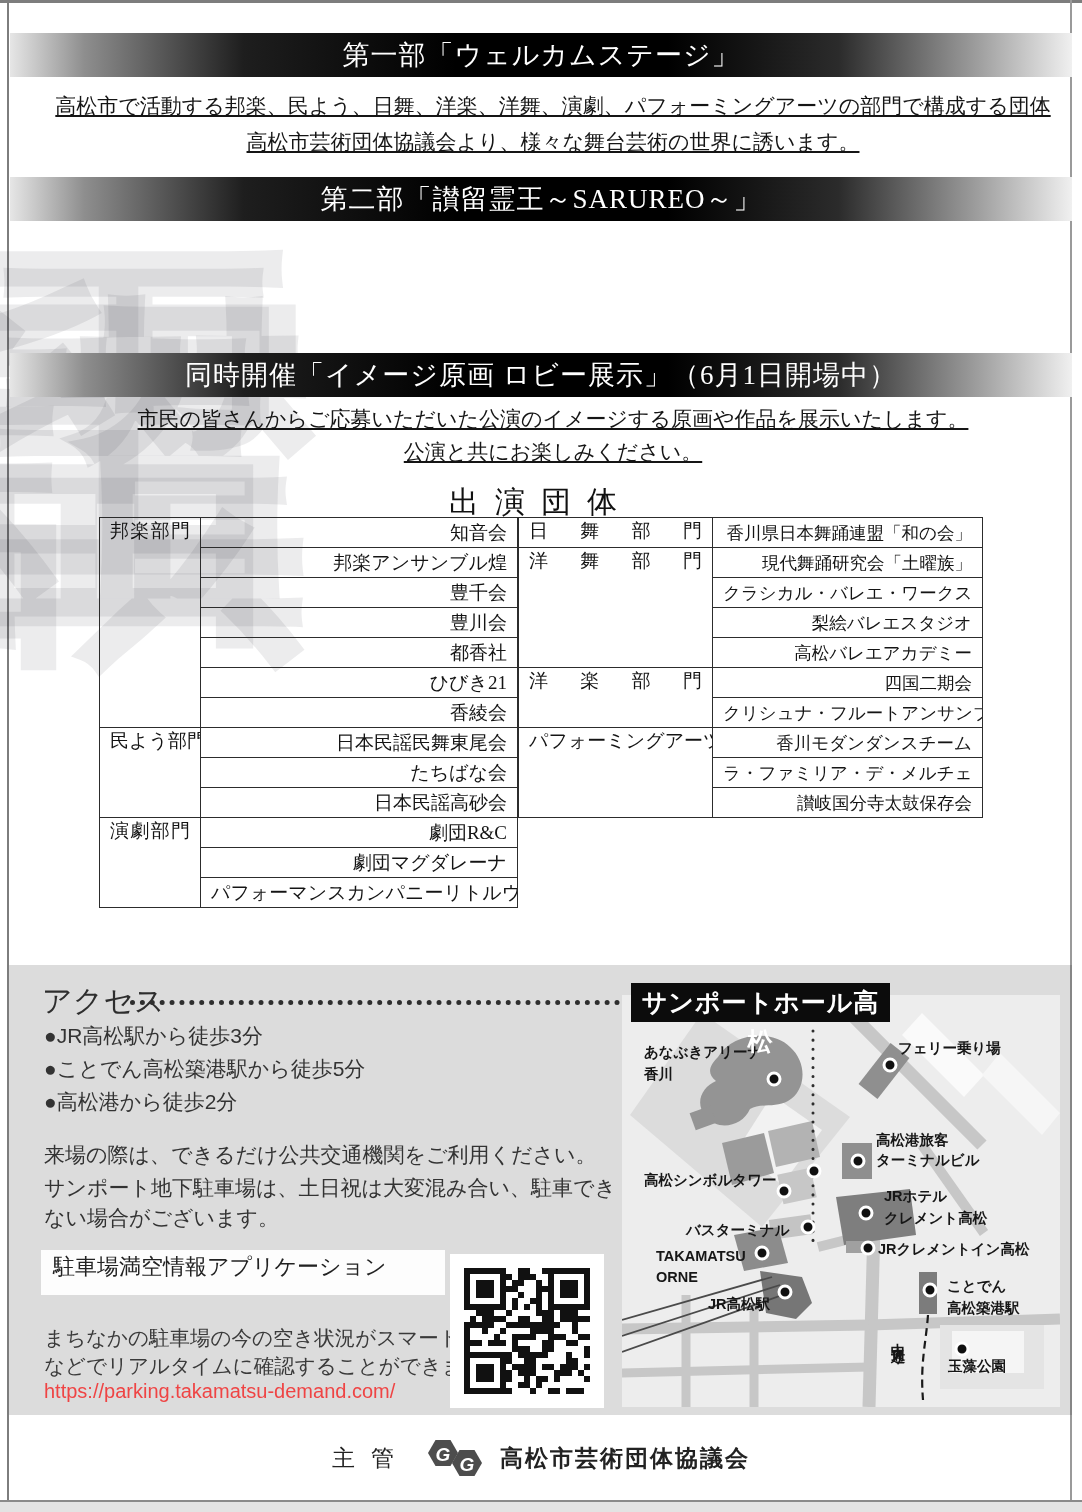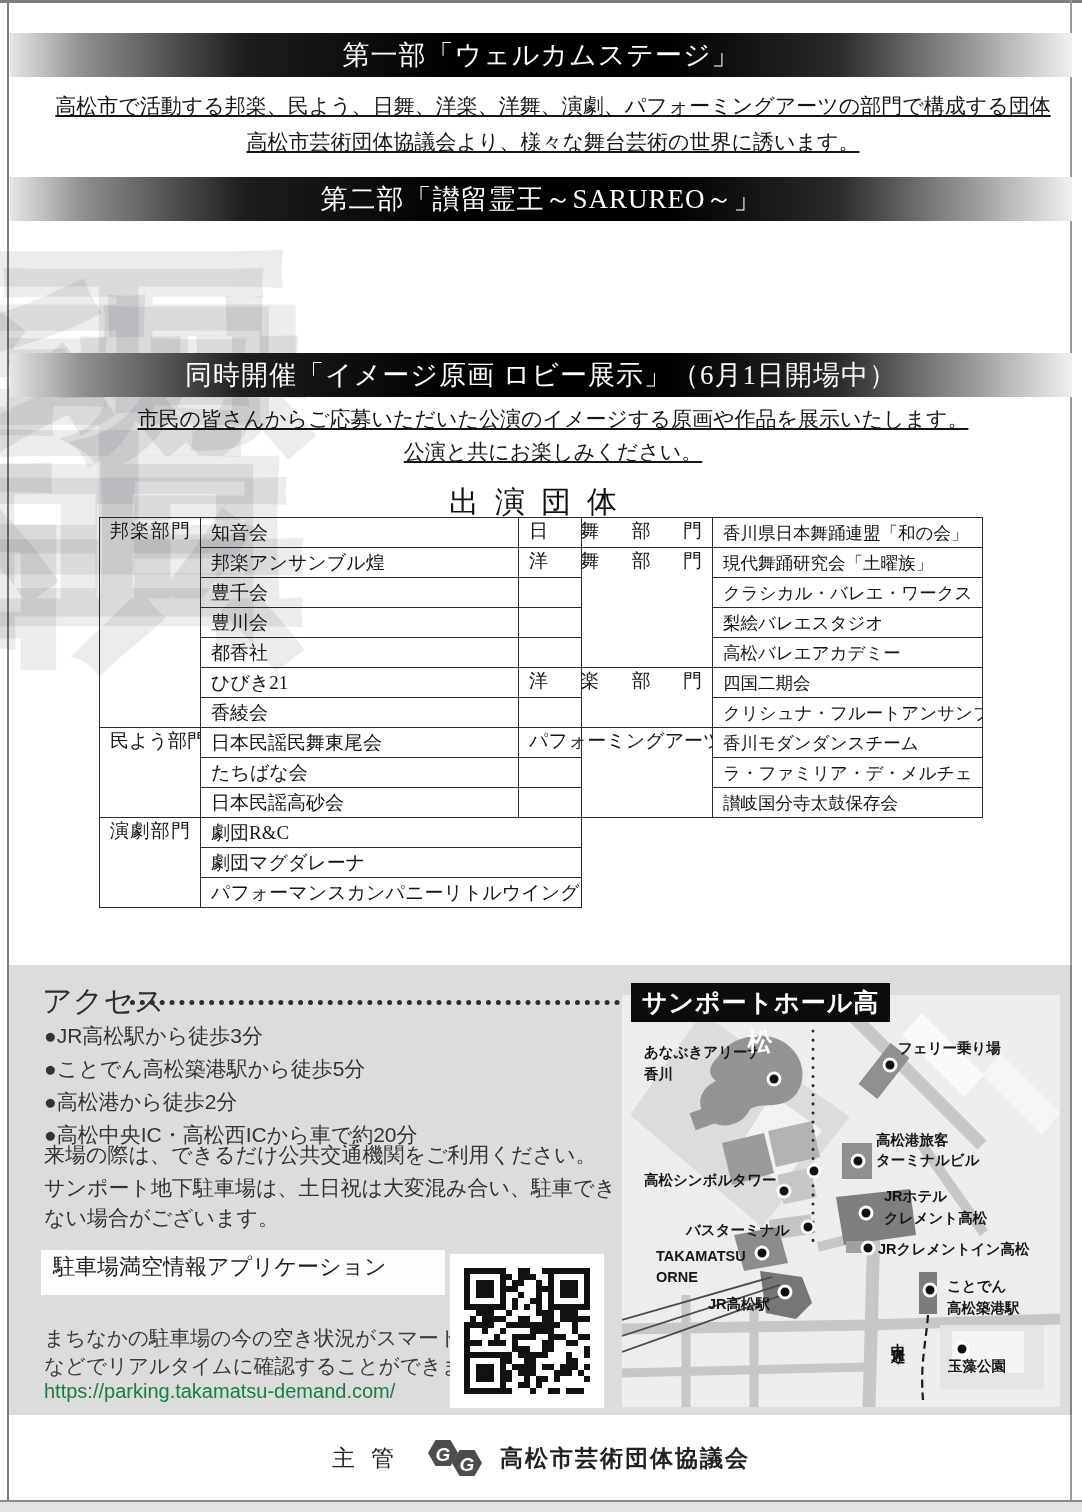--- a/index.html
+++ b/index.html
@@ -17,34 +17,34 @@
     background:linear-gradient(90deg,#e6e6e6 0%,#8e8e8e 7%,#1e1e1e 22%,#000 42%,#000 62%,#2b2b2b 78%,#9d9d9d 91%,#f0f0f0 100%);
     color:#fff;text-align:center;line-height:44px;font-size:27px;letter-spacing:1px;}
   .para{left:12px;width:1082px;text-align:center;z-index:3;font-size:21px;color:#151515;text-decoration:underline;}
   .para div{white-space:nowrap;}
   #sec-title{left:0;width:1082px;text-align:center;font-size:30px;letter-spacing:16px;z-index:3;color:#111;}
   
   table.ptable{position:absolute;border-collapse:collapse;z-index:3;table-layout:fixed;}
   table.ptable td{border:1.6px solid #2c2c2c;height:29px;padding:0 10px;font-size:19px;color:#141414;
      overflow:hidden;white-space:nowrap;}
   td.cat{vertical-align:top;padding-top:3px;text-align:justify;text-align-last:justify;}
-  td.grp{vertical-align:middle;}
+  td.grp{vertical-align:middle;text-align:right;}
   #table-right td.grp{font-size:17.5px;}
   
   #gray-band{left:9px;top:965px;width:1063px;height:450px;background:rgba(30,30,30,0.155);z-index:2;}
   .sans{font-family:"Liberation Sans","DejaVu Sans",sans-serif;}
   #access-title{left:42px;top:981px;font-size:30px;color:#2e2e2e;z-index:3;}
   #access-dots{left:130px;top:1000px;width:490px;height:0;border-top:5px dotted #2e2e2e;z-index:3;}
   .bullet-list{left:44px;top:1019px;z-index:3;font-size:21px;color:#333;line-height:33px;}
   .note{left:44px;top:1140px;width:575px;z-index:3;font-size:21px;color:#333;line-height:30px;}
   #note2{top:1173px;}
   #parking-box{left:41px;top:1250px;width:404px;height:45px;background:#fdfdfd;z-index:3;
       font-size:22px;color:#222;line-height:29px;padding:2px 12px;box-sizing:border-box;}
   .desc-line{left:44px;z-index:3;font-size:20.5px;color:#3a3a3a;}
-  #app-url{left:44px;top:1380px;z-index:3;font-size:20px;color:#15803d;}
+  #app-url{left:44px;top:1380px;z-index:3;font-size:20px;color:#ef4444;}
   
   #qr-box{left:450px;top:1254px;width:154px;height:154px;background:#fff;z-index:3;}
   #qr-box svg{position:absolute;left:14px;top:14px;}
   
   #map-svg{left:622px;top:995px;z-index:3;}
   #map-title{left:631px;top:983px;width:259px;height:39px;background:#0c0c0c;color:#fff;z-index:4;
      text-align:center;line-height:39px;font-size:25px;font-weight:bold;letter-spacing:1px;}
   text.mlabel{font-family:"Liberation Sans","DejaVu Sans",sans-serif;font-size:14.5px;font-weight:600;fill:#161616;}
   
   #footer{left:0;top:1438px;width:1082px;display:flex;justify-content:center;align-items:center;gap:18px;z-index:3;}
@@ -73,21 +73,21 @@
   <div class="abs banner" style="top:177px;">第二部「讃留霊王～SARUREO～」</div>
 
   <div class="abs banner" style="top:353px;">同時開催「イメージ原画 ロビー展示」（6月1日開場中）</div>
   <div class="abs para" style="top:403px;line-height:33px;">
     <div>市民の皆さんからご応募いただいた公演のイメージする原画や作品を展示いたします。</div>
     <div>公演と共にお楽しみください。</div>
   </div>
 
   <div id="sec-title" class="abs" style="top:482px;">出演団体</div>
 
-  <table class="ptable" id="table-left" style="left:99px;top:517px;width:483px;">
+  <table class="ptable" id="table-left" style="left:99px;top:517px;width:419px;">
     <colgroup>
         <col style="width:101px;">
         <col>
       </colgroup>
     <tbody>
         <tr>
       <td class="cat" rowspan="7">邦楽部門</td>
       <td class="grp">知音会</td>
         </tr>
     <tr>
@@ -176,21 +176,20 @@
 
   <div id="gray-band" class="abs"></div>
 
   <div id="access-title" class="abs sans">アクセス</div>
   <div id="access-dots" class="abs"></div>
 
   <div class="abs sans bullet-list">
     <div>●JR高松駅から徒歩3分</div>
     <div>●ことでん高松築港駅から徒歩5分</div>
     <div>●高松港から徒歩2分</div>
-    <div>●高松中央IC・高松西ICから車で約20分</div>
   </div>
 
   <div class="abs sans note" id="note1">来場の際は、できるだけ公共交通機関をご利用ください。</div>
   <div class="abs sans note" id="note2">サンポート地下駐車場は、土日祝は大変混み合い、駐車できない場合がございます。</div>
 
   <div id="parking-box" class="abs sans">
     <div>駐車場満空情報アプリケーション</div>
   </div>
   <div class="abs sans desc-line" style="top:1324px;">まちなかの駐車場の今の空き状況がスマートフォン</div>
   <div class="abs sans desc-line" style="top:1352px;">などでリアルタイムに確認することができます。</div>

